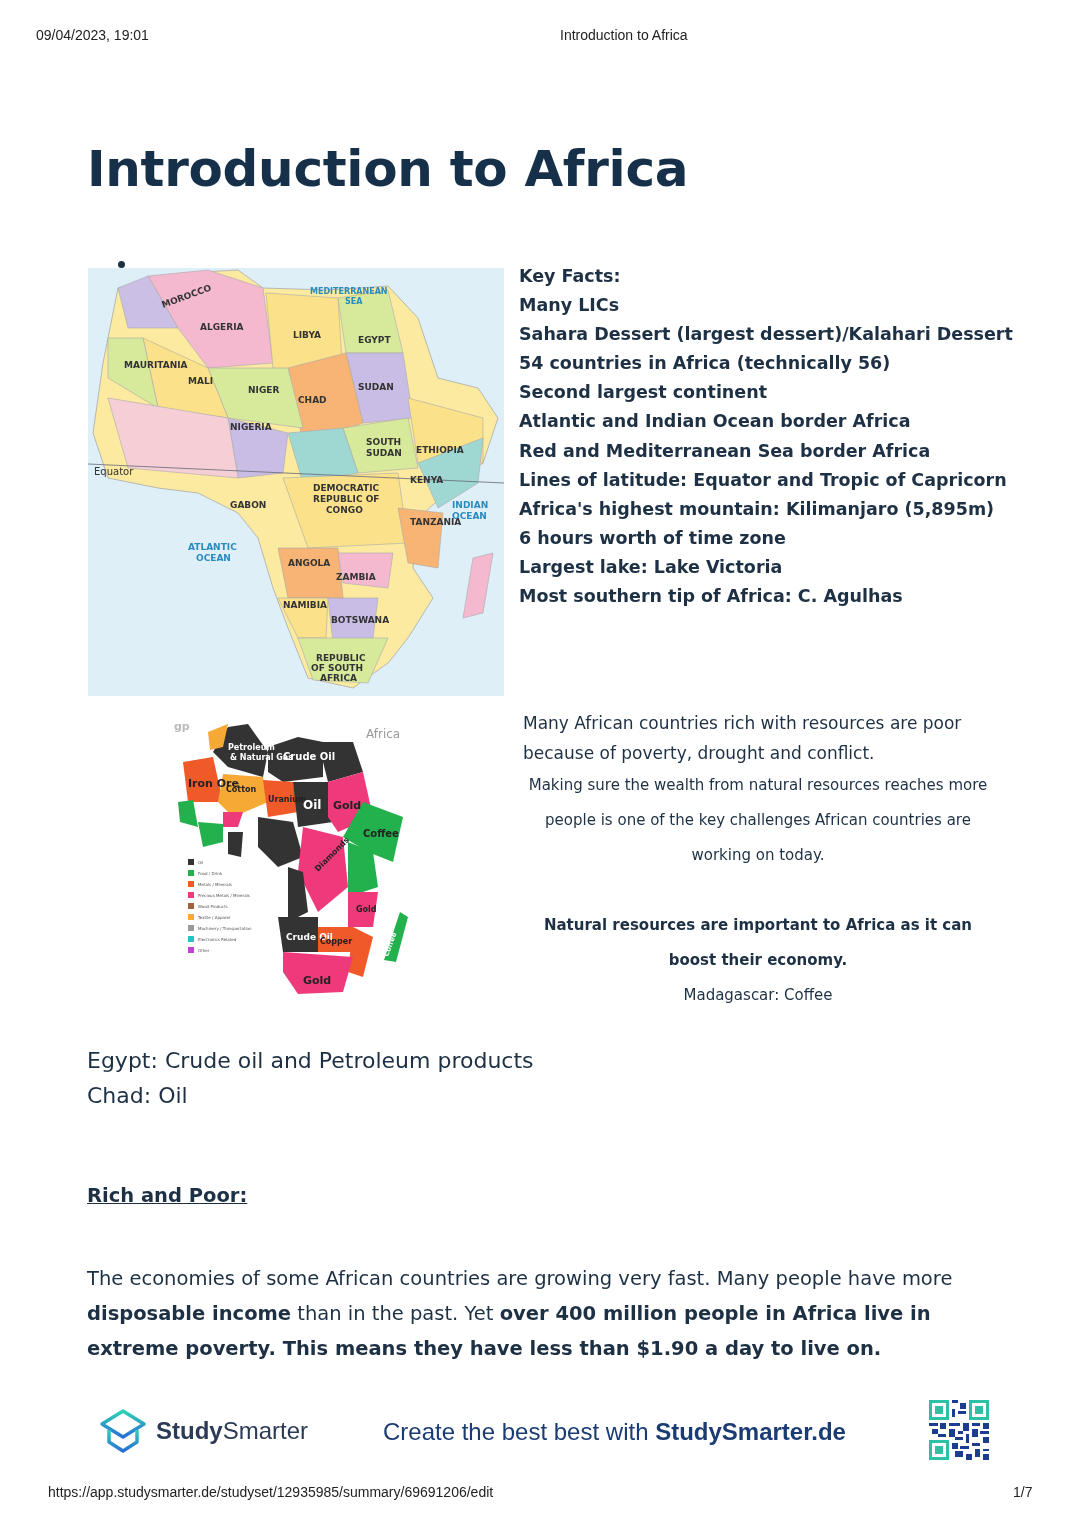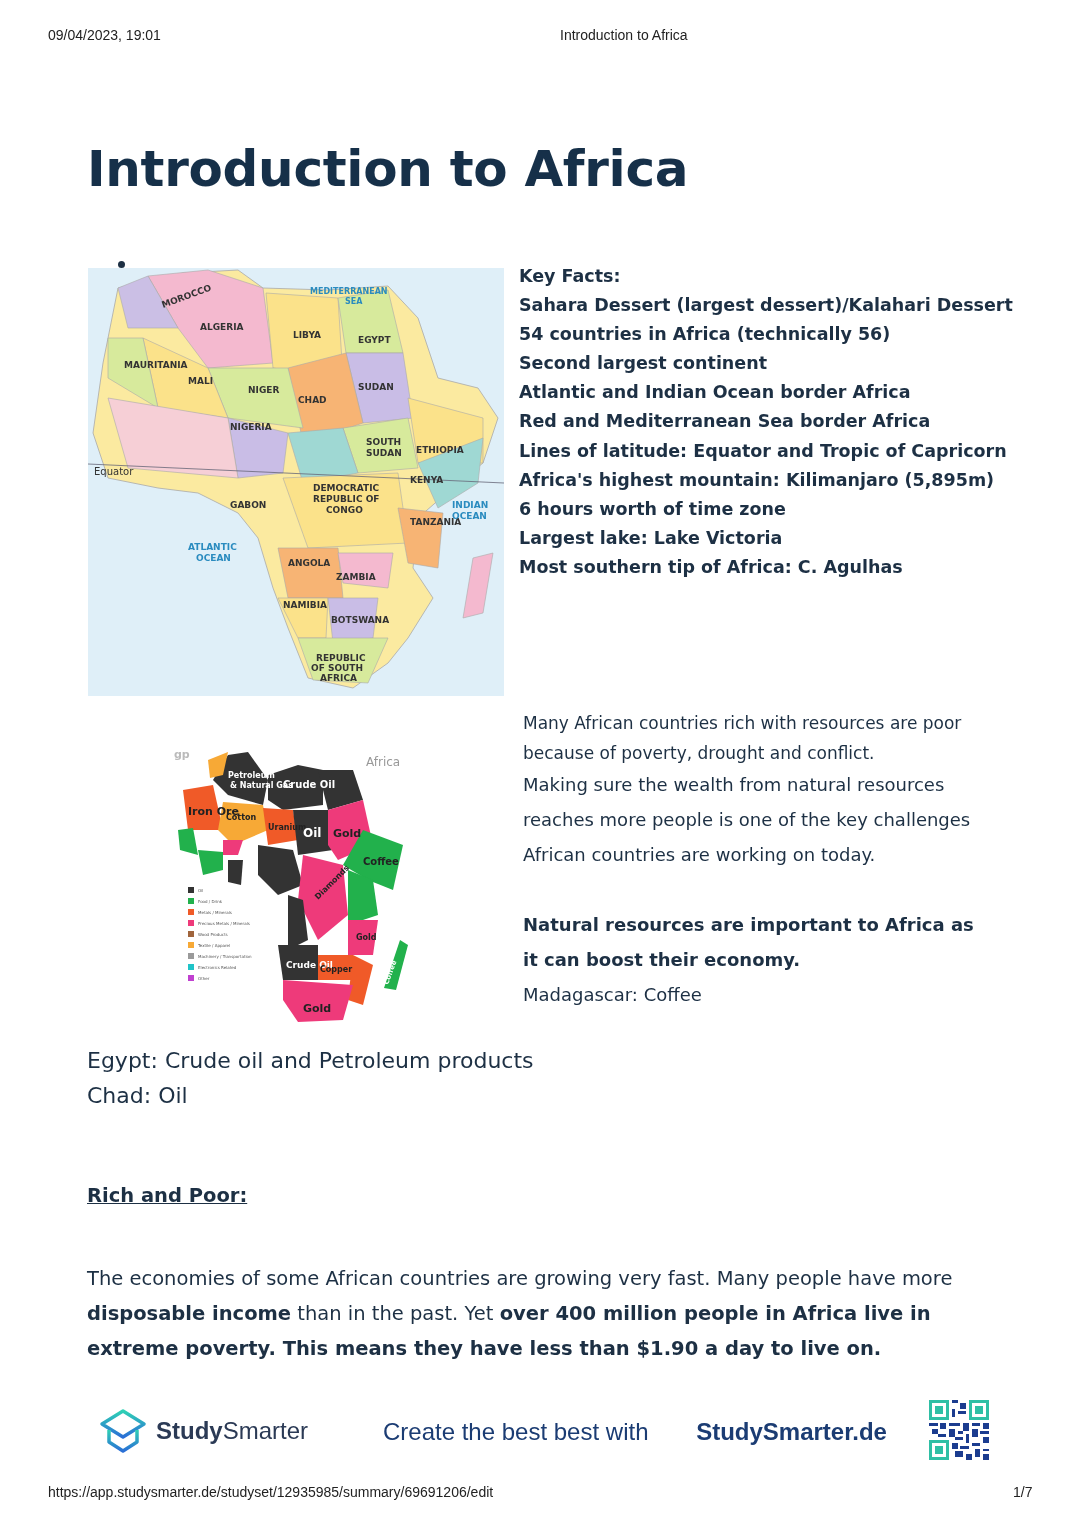--- a/index.html
+++ b/index.html
@@ -1,57 +1,57 @@
 <!DOCTYPE html>
 <html><head>
   <meta charset="utf-8">
   <style>
     * { box-sizing: border-box; margin: 0; padding: 0; }
     html, body { width: 1080px; height: 1528px; background: #ffffff; overflow: hidden; }
     body { position: relative; font-family: "Liberation Sans", sans-serif; color: #1d3044; }
 
     .print-header { position: absolute; top: 27px; left: 0; width: 1080px; font-size: 14px; color: #222; font-family: "Liberation Sans", sans-serif; }
-    .print-header .date { position: absolute; left: 48px; }
+    .print-header .date { position: absolute; left: 36px; }
     .print-header .title { position: absolute; left: 560px; }
 
     .page-title { position: absolute; left: 87px; top: 140px; font-size: 50px; font-weight: bold; color: #163049; letter-spacing: -0.3px; font-family: "DejaVu Sans", sans-serif; }
 
     .bullet-row { position: absolute; left: 118px; top: 228px; display: flex; align-items: center; }
     .bullet-dot { width: 7px; height: 7px; background: #1d3044; border-radius: 50%; margin-right: 16px; margin-top: 2px; }
     .bullet-heading { font-size: 21px; font-weight: bold; text-decoration: underline; color: #1d3044; font-family: "DejaVu Sans", sans-serif; margin-top: 46px; }
 
     
     .map1 { position: absolute; left: 88px; top: 268px; width: 416px; height: 428px; }
     .map1 svg { width: 100%; height: 100%; }
 
     .key-facts { position: absolute; left: 519px; top: 262px; width: 480px; font-family: "DejaVu Sans", sans-serif; }
     .key-facts .line { font-size: 17.5px; font-weight: bold; line-height: 29.1px; color: #1d3044; white-space: nowrap; }
 
     
-    .map2 { position: absolute; left: 168px; top: 740px; width: 244px; height: 286px; }
+    .map2 { position: absolute; left: 168px; top: 712px; width: 244px; height: 286px; }
     .map2 svg { width: 100%; height: 100%; }
 
     .resources-text { position: absolute; left: 523px; top: 708px; width: 470px; font-family: "DejaVu Sans", sans-serif; color: #1d3044; }
     .resources-text .small { font-size: 17px; line-height: 30px; }
-    .resources-text .big { font-size: 18px; line-height: 34.8px; }
+    .resources-text .big { font-size: 15px; line-height: 34.8px; text-align: center; }
     .resources-text .bold { font-weight: bold; margin-top: 36px; }
 
     .left-text { position: absolute; left: 87px; top: 1043px; font-family: "DejaVu Sans", sans-serif; font-size: 22px; line-height: 35px; color: #1d3044; }
 
     .rich-heading { position: absolute; left: 87px; top: 1184px; font-family: "DejaVu Sans", sans-serif; font-size: 19.5px; font-weight: bold; text-decoration: underline; color: #1d3044; }
     .rich-body { position: absolute; left: 87px; top: 1261px; width: 900px; font-family: "DejaVu Sans", sans-serif; font-size: 19.5px; line-height: 35px; color: #1d3044; }
     .rich-body b { font-weight: bold; }
 
     .footer-brand { position: absolute; left: 96px; top: 1408px; display: flex; align-items: center; }
     .footer-brand .logo { width: 54px; height: 46px; margin-right: 6px; }
     .footer-brand .brand-name { font-size: 24px; color: #2b3a55; font-family: "Liberation Sans", sans-serif; }
     .footer-brand .brand-name b { font-weight: bold; }
 
     .footer-cta { position: absolute; left: 383px; top: 1418px; font-size: 24px; color: #1b3c73; font-family: "Liberation Sans", sans-serif; }
-    .footer-cta b { font-weight: bold; margin-left: 41px; }
+    .footer-cta b { font-weight: bold; }
 
     .qr { position: absolute; left: 929px; top: 1400px; width: 60px; height: 60px; }
 
     .print-footer { position: absolute; top: 1484px; left: 0; width: 1080px; font-size: 14px; color: #222; font-family: "Liberation Sans", sans-serif; }
     .print-footer .url { position: absolute; left: 48px; }
     .print-footer .page { position: absolute; left: 1013px; }
   </style>
 </head>
 <body>
 
@@ -129,20 +129,21 @@
       <text x="364" y="240" fill="#2a8bbf" font-size="9">INDIAN</text>
       <text x="364" y="251" fill="#2a8bbf" font-size="9">OCEAN</text>
       <text x="222" y="26" fill="#2a8bbf" font-size="8">MEDITERRANEAN</text>
       <text x="257" y="36" fill="#2a8bbf" font-size="8">SEA</text>
     </g>
   </svg>
 </div>
 
 <div class="key-facts">
   <div class="line">Key Facts:</div>
+  <div class="line">Many LICs</div>
   <div class="line">Sahara Dessert (largest dessert)/Kalahari Dessert</div>
   <div class="line">54 countries in Africa (technically 56)</div>
   <div class="line">Second largest continent</div>
   <div class="line">Atlantic and Indian Ocean border Africa</div>
   <div class="line">Red and Mediterranean Sea border Africa</div>
   <div class="line">Lines of latitude: Equator and Tropic of Capricorn</div>
   <div class="line">Africa's highest mountain: Kilimanjaro (5,895m)</div>
   <div class="line">6 hours worth of time zone</div>
   <div class="line">Largest lake: Lake Victoria</div>
   <div class="line">Most southern tip of Africa: C. Agulhas</div>

